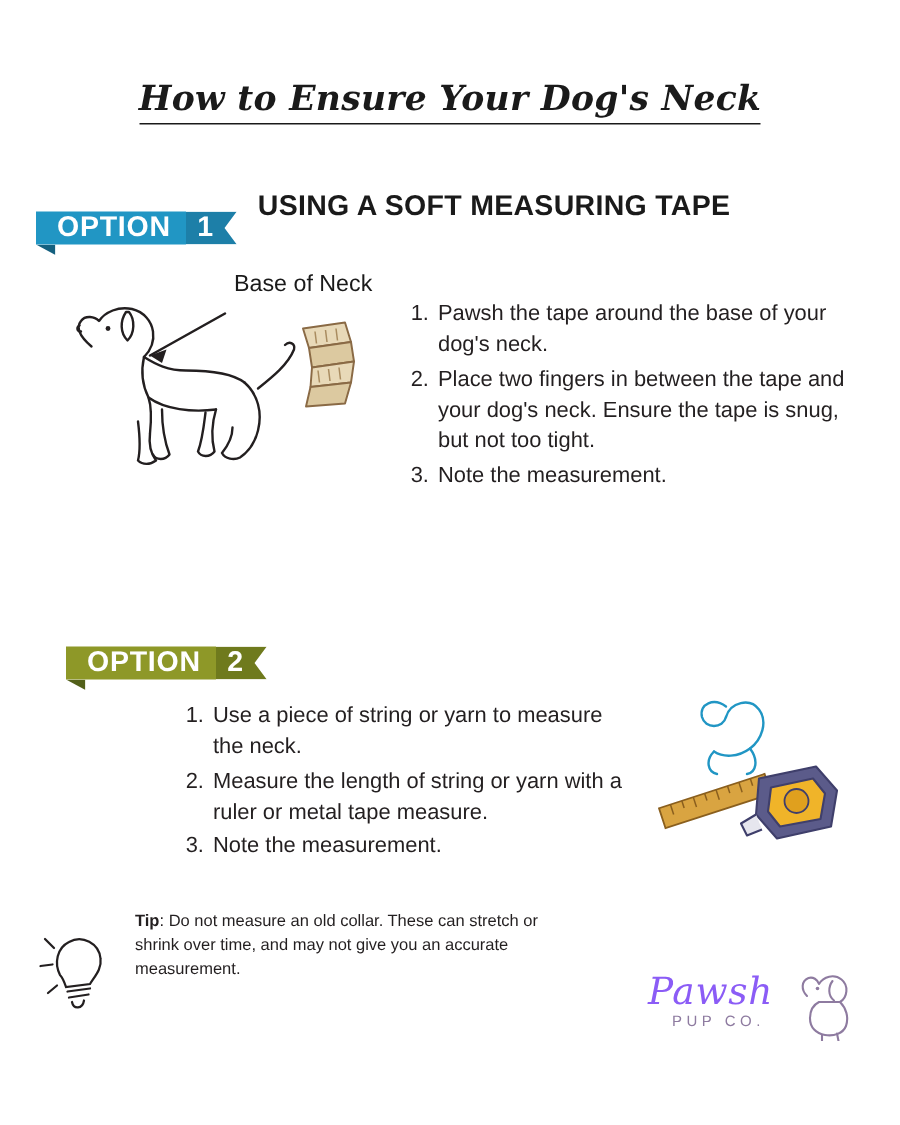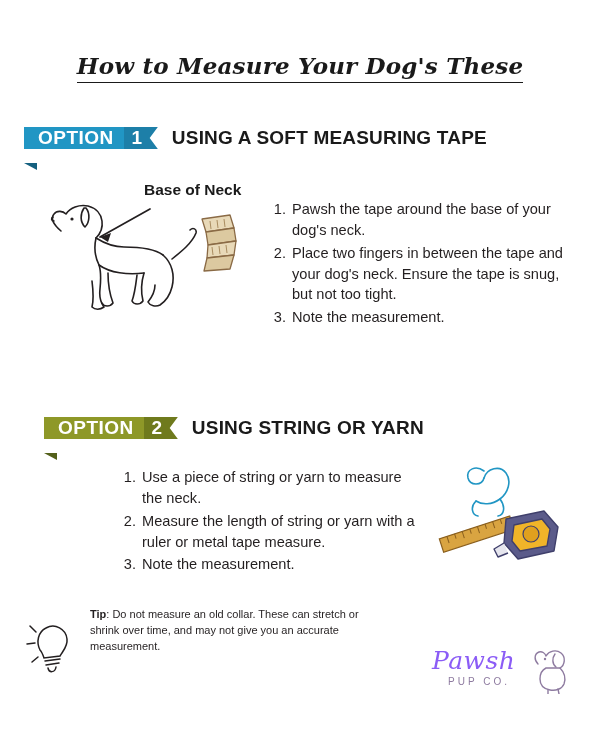--- a/index.html
+++ b/index.html
@@ -37,21 +37,21 @@
     gap: 14px;
     padding-left: 24px;
   }
   .option-row.opt1 { margin-top: 34px; }
   .option-row.opt2 { margin-top: 0; }
 
   .banner {
     position: relative;
     height: 50px;
     display: flex;
-    align-items: center;
+    align-items: flex-end;
     filter: drop-shadow(0 0 0 transparent);
   }
   .banner-main {
     display: flex;
     align-items: center;
     padding: 0 10px 0 14px;
     color: #ffffff;
     font-weight: bold;
     font-size: 19px;
     letter-spacing: 0.5px;
@@ -117,24 +117,24 @@
     margin-top: 18px;
   }
   .dog-area {
     position: relative;
     width: 270px;
     height: 160px;
     flex: 0 0 270px;
   }
   .base-of-neck {
     position: absolute;
-    left: 144px;
+    left: 156px;
     top: 0px;
     font-size: 15.5px;
-    font-weight: bold;
+    font-weight: normal;
     color: #1a1a1a;
     white-space: nowrap;
   }
   .opt1-steps {
     flex: 1 1 auto;
     padding-right: 24px;
     padding-top: 18px;
   }
 
   
@@ -201,21 +201,21 @@
     right: -2px;
     top: -4px;
     width: 46px;
     height: 52px;
   }
 </style>
 </head>
 <body>
 
 <div class="title">
-  <span>How to Measure Your Dog's These</span>
+  <span>How to Ensure Your Dog's Neck</span>
 </div>
 
 <div class="section">
 
   <div class="option-row opt1">
     <div class="banner blue">
       <div class="banner-main">OPTION</div>
       <div class="banner-num">1</div>
     </div>
     <div class="option-heading">USING A SOFT MEASURING TAPE</div>
@@ -297,21 +297,20 @@
   </div>
 </div>
 
 <div class="section" style="margin-top:62px;">
 
   <div class="option-row opt2" style="padding-left:44px;">
     <div class="banner olive">
       <div class="banner-main">OPTION</div>
       <div class="banner-num">2</div>
     </div>
-    <div class="option-heading">USING STRING OR YARN</div>
   </div>
 
   <div class="opt2-body">
     <div class="opt2-steps">
       <ol class="steps">
         <li>Use a piece of string or yarn to measure the neck.</li>
         <li>Measure the length of string or yarn with a ruler or metal tape measure.</li>
         <li>Note the measurement.</li>
       </ol>
     </div>

